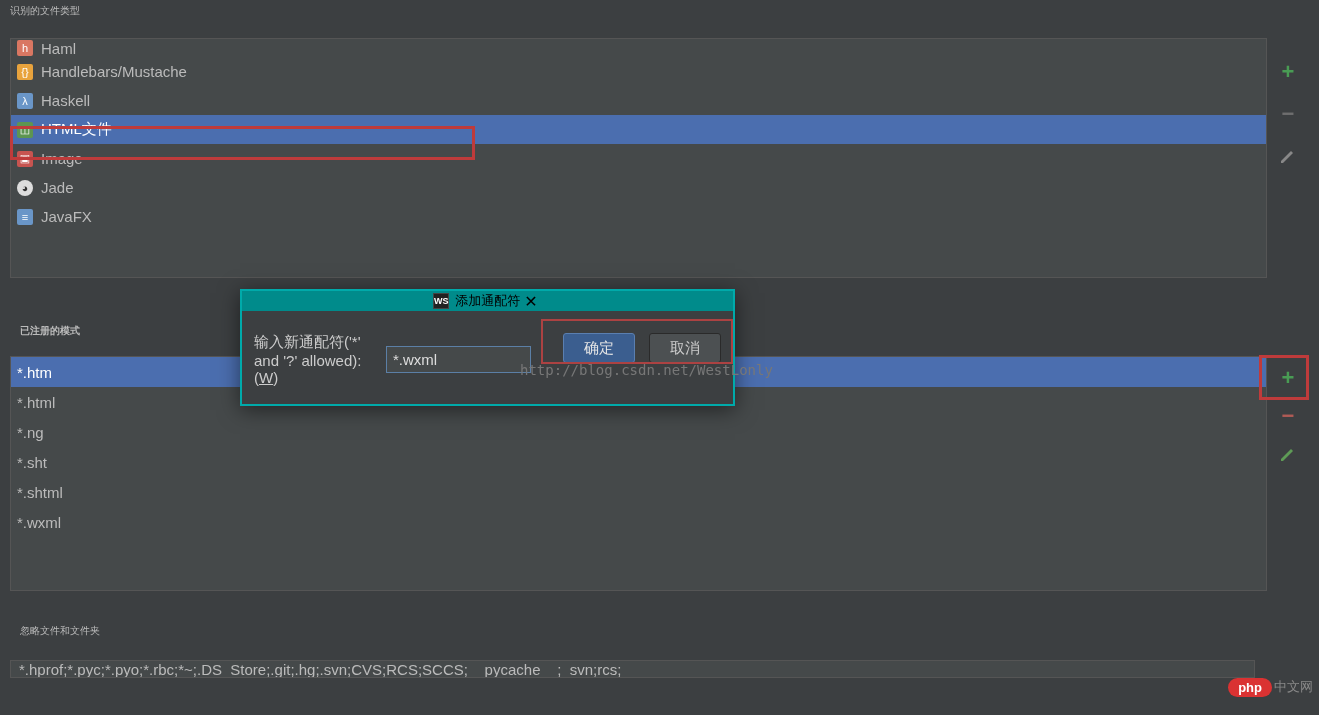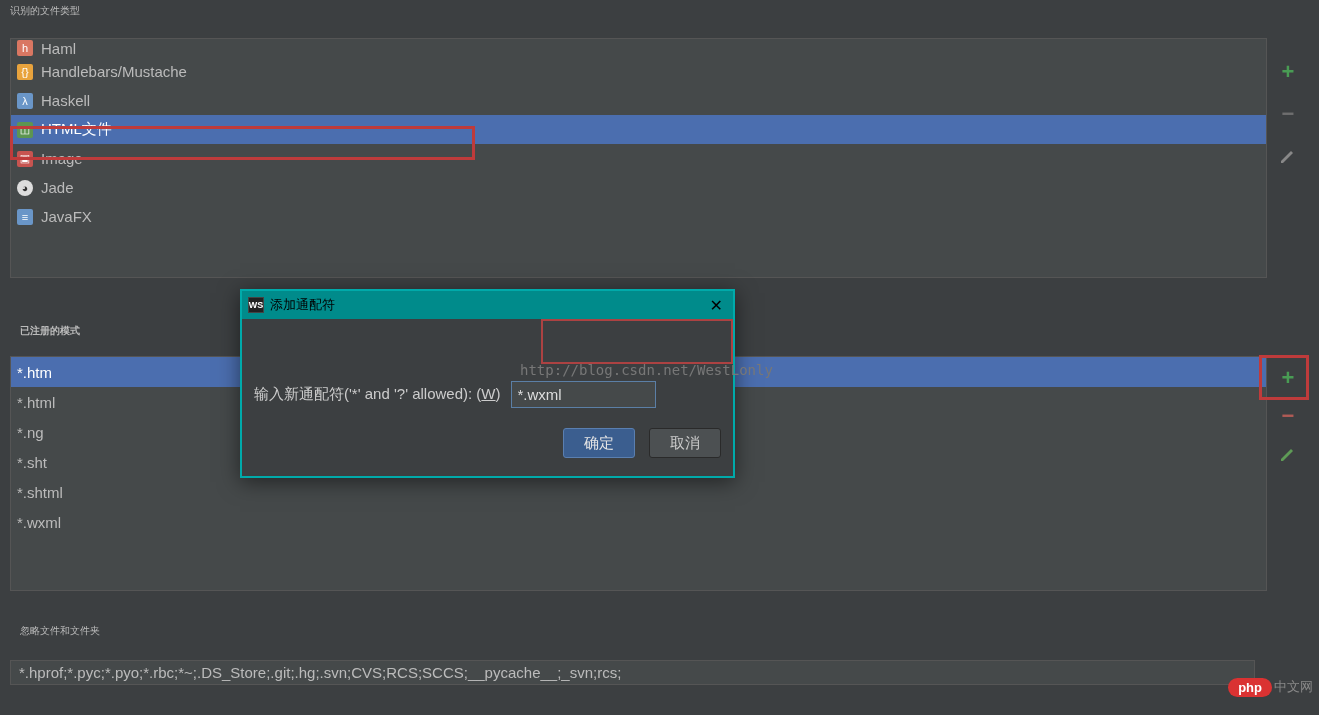--- a/index.html
+++ b/index.html
@@ -34,29 +34,29 @@
   .patterns-label { position:absolute; top: 320px; left: 10px; font-weight: bold; }
   .patterns-wrap { position:absolute; top: 356px; left: 10px; right:10px; height: 235px; display:flex; }
   .patterns-list { flex:1; background:#45494a; border:1px solid #555; overflow:hidden; }
   .patterns-list .prow { height:30px; display:flex; align-items:center; padding-left:6px; font-size:15px; }
   .patterns-list .prow.sel { background:#4b6eaf; color:#fff; }
   .patterns-side { width:42px; display:flex; flex-direction:column; align-items:center; padding-top:10px; gap:14px; }
   .patterns-side .sbtn.minus { color:#b05b55; }
   .patterns-side .sbtn.pen2 { color:#62975b; }
   
   .ignore-label { position:absolute; top:620px; left:10px; }
-  .ignore-input { position:absolute; top:660px; left:10px; right:64px; height:25px; background:#45494a; border:1px solid #555; color:#bbbbbb; padding:0 8px; font-size:15px; outline:none; }
+  .ignore-input { position:absolute; top:660px; left:10px; right:64px; height:18px; background:#45494a; border:1px solid #555; color:#bbbbbb; padding:0 8px; font-size:15px; outline:none; }
   
   .modal { position:absolute; top:289px; left:240px; width:495px; background:#3c3f41; border:2px solid #00aaaa; z-index:20; box-shadow:0 4px 20px rgba(0,0,0,.5); }
-  .modal-titlebar { height:28px; background:#008b8b; display:flex; align-items:center; justify-content:space-between; padding:0 6px; }
+  .modal-titlebar { height:20px; background:#008b8b; display:flex; align-items:center; justify-content:center; padding:0 6px; }
   .modal-titlebar-left { display:flex; align-items:center; gap:6px; }
   .modal-logo { width:16px; height:16px; background:#222; border:1px solid #444; display:flex; align-items:center; justify-content:center; font-size:9px; color:#fff; font-weight:bold; }
   .modal-title { color:#000; font-size:13px; }
   .modal-close { color:#000; font-size:16px; cursor:pointer; padding:0 4px; }
-  .modal-body { padding:22px 12px 18px; display:flex; flex-direction:column; gap:20px; position:relative;margin-top:40px; }
+  .modal-body { padding:22px 12px 18px; display:flex; flex-direction:row; gap:32px; position:relative; }
   .modal-row1 { display:flex; align-items:center; gap:10px; }
   .modal-label { font-size:15px; color:#ccc; }
   .modal-label u { text-decoration: underline; }
   .modal-input { width:145px; height:27px; background:#45494a; border:1px solid #5b7fa6; color:#ddd; font-size:15px; padding:0 6px; outline:none; }
   .modal-buttons { display:flex; justify-content:flex-end; gap:14px; }
   .btn { min-width:72px; height:30px; border:1px solid #2a2a2a; border-radius:3px; display:flex; align-items:center; justify-content:center; font-size:15px; cursor:pointer; }
   .btn.primary { background:#3b5e8f; color:#e5e5e5; border-color:#5a7fb0; }
   .btn.secondary { background:#4c5052; color:#ccc; }
   
   .watermark { position:absolute; top:362px; left:520px; color:#777; font-size:14px; font-family:monospace; z-index:21; pointer-events:none; }

